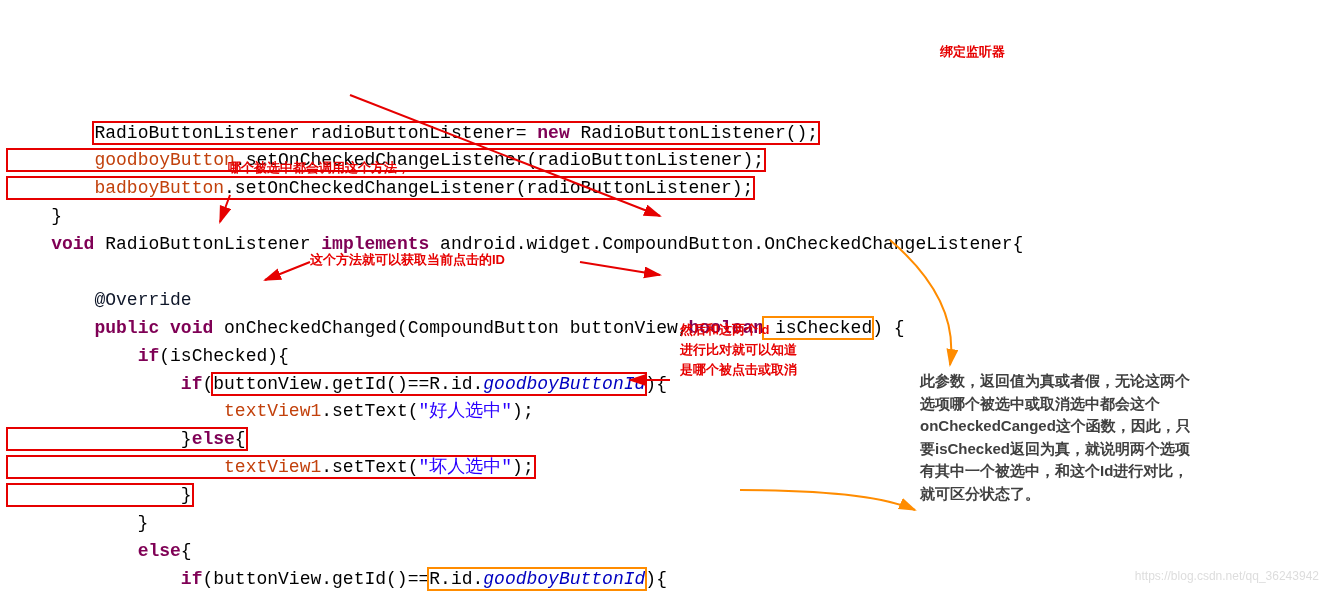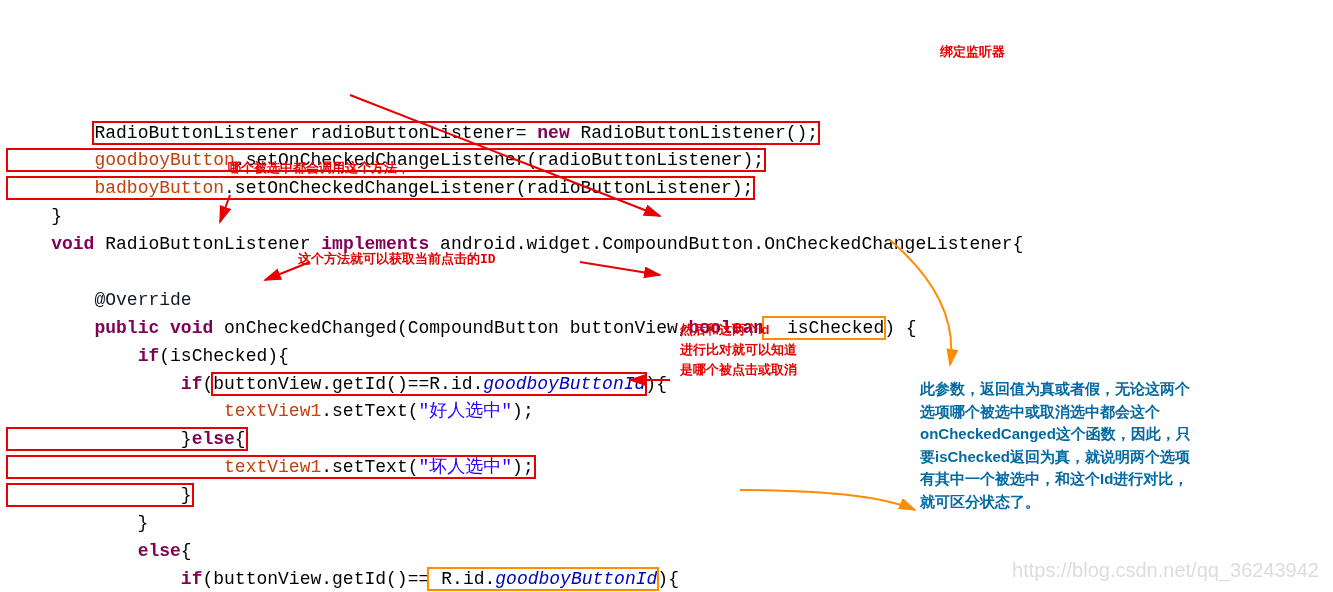--- a/index.html
+++ b/index.html
@@ -16,24 +16,24 @@
     height: 592px;
     overflow: hidden;
     box-sizing: border-box;
   }
   .kw { color: #7f0055; font-weight: bold; }      
   .fld { color: #c2410c; }                          
   .ann { color: #0f172a; }                          
   .str { color: #2a00ff; }                          
   .idf { color: #0000c0; font-style: italic; }     
   .box-red { outline: 2px solid #e60000; outline-offset: 0; background: rgba(0,0,0,0); }
-  .box-orange { outline: 2px solid #ff8c00; outline-offset: 0; padding-left: 12px; }
+  .box-orange { outline: 2px solid #ff8c00; outline-offset: 0; }
   .note-red { position: absolute; color: #e60000; font-family: Arial, "Microsoft YaHei", sans-serif; font-size: 13px; font-weight: bold; white-space: normal; }
-  .note-orange { position: absolute; color: #0369a1; font-family: Arial, "Microsoft YaHei", sans-serif; font-size: 15px; font-weight: bold; white-space: normal; line-height:1.5;margin-top:8px;}
-  .watermark { position: absolute; right: 14px; bottom: 6px; color: #ddd; font-family: Arial, sans-serif; font-size: 20px; }
+  .note-orange { position: absolute; color: #404040; font-family: Arial, "Microsoft YaHei", sans-serif; font-size: 15px; font-weight: bold; white-space: normal; line-height:1.5;}
+  .watermark { position: absolute; right: 14px; bottom: 6px; color: #ddd; font-family: Arial, sans-serif; font-size: 12px; }
   svg.overlay { position:absolute; left:0; top:0; pointer-events:none; }
 </style>
 </head>
 <body>
 
 
 
 <div>        <span class="box-red"><span>RadioButtonListener radioButtonListener= </span><span class="kw">new</span><span> RadioButtonListener();</span>
         <span class="fld">goodboyButton</span><span>.setOnCheckedChangeListener(radioButtonListener);</span>
         <span class="fld">badboyButton</span><span>.setOnCheckedChangeListener(radioButtonListener);</span></span>
@@ -53,21 +53,21 @@
 <span>                </span><span class="kw">if</span><span>(buttonView.getId()==</span><span class="box-orange"><span>R.id.</span><span class="idf">goodboyButtonId</span></span><span>){</span>
 
 
 </div>
 
 
 <div class="note-red" style="left:940px; top:42px;">绑定监听器</div>
 
 <div class="note-red" style="left:228px; top:158px;"><span>哪个被选中都会调用这个方法，</span><br></div>
 
-<div class="note-red" style="left:298px; top:250px;font-family:Liberation Mono, monospace;">这个方法就可以获取当前点击的ID</div>
+<div class="note-red" style="left:310px; top:250px;">这个方法就可以获取当前点击的ID</div>
 
 <div class="note-red" style="left:680px; top:320px;"><span>然后和这两个Id</span><br><span>进行比对就可以知道</span><br><span>是哪个被点击或取消</span></div>
 
 <div class="note-orange" style="left:920px; top:370px; width:280px;">此参数，返回值为真或者假，无论这两个选项哪个被选中或取消选中都会这个onCheckedCanged这个函数，因此，只要isChecked返回为真，就说明两个选项有其中一个被选中，和这个Id进行对比，就可区分状态了。</div>
 
 <div class="watermark">https://blog.csdn.net/qq_36243942</div>
 
 
 <svg class="overlay" width="1333" height="592">
   <defs>

